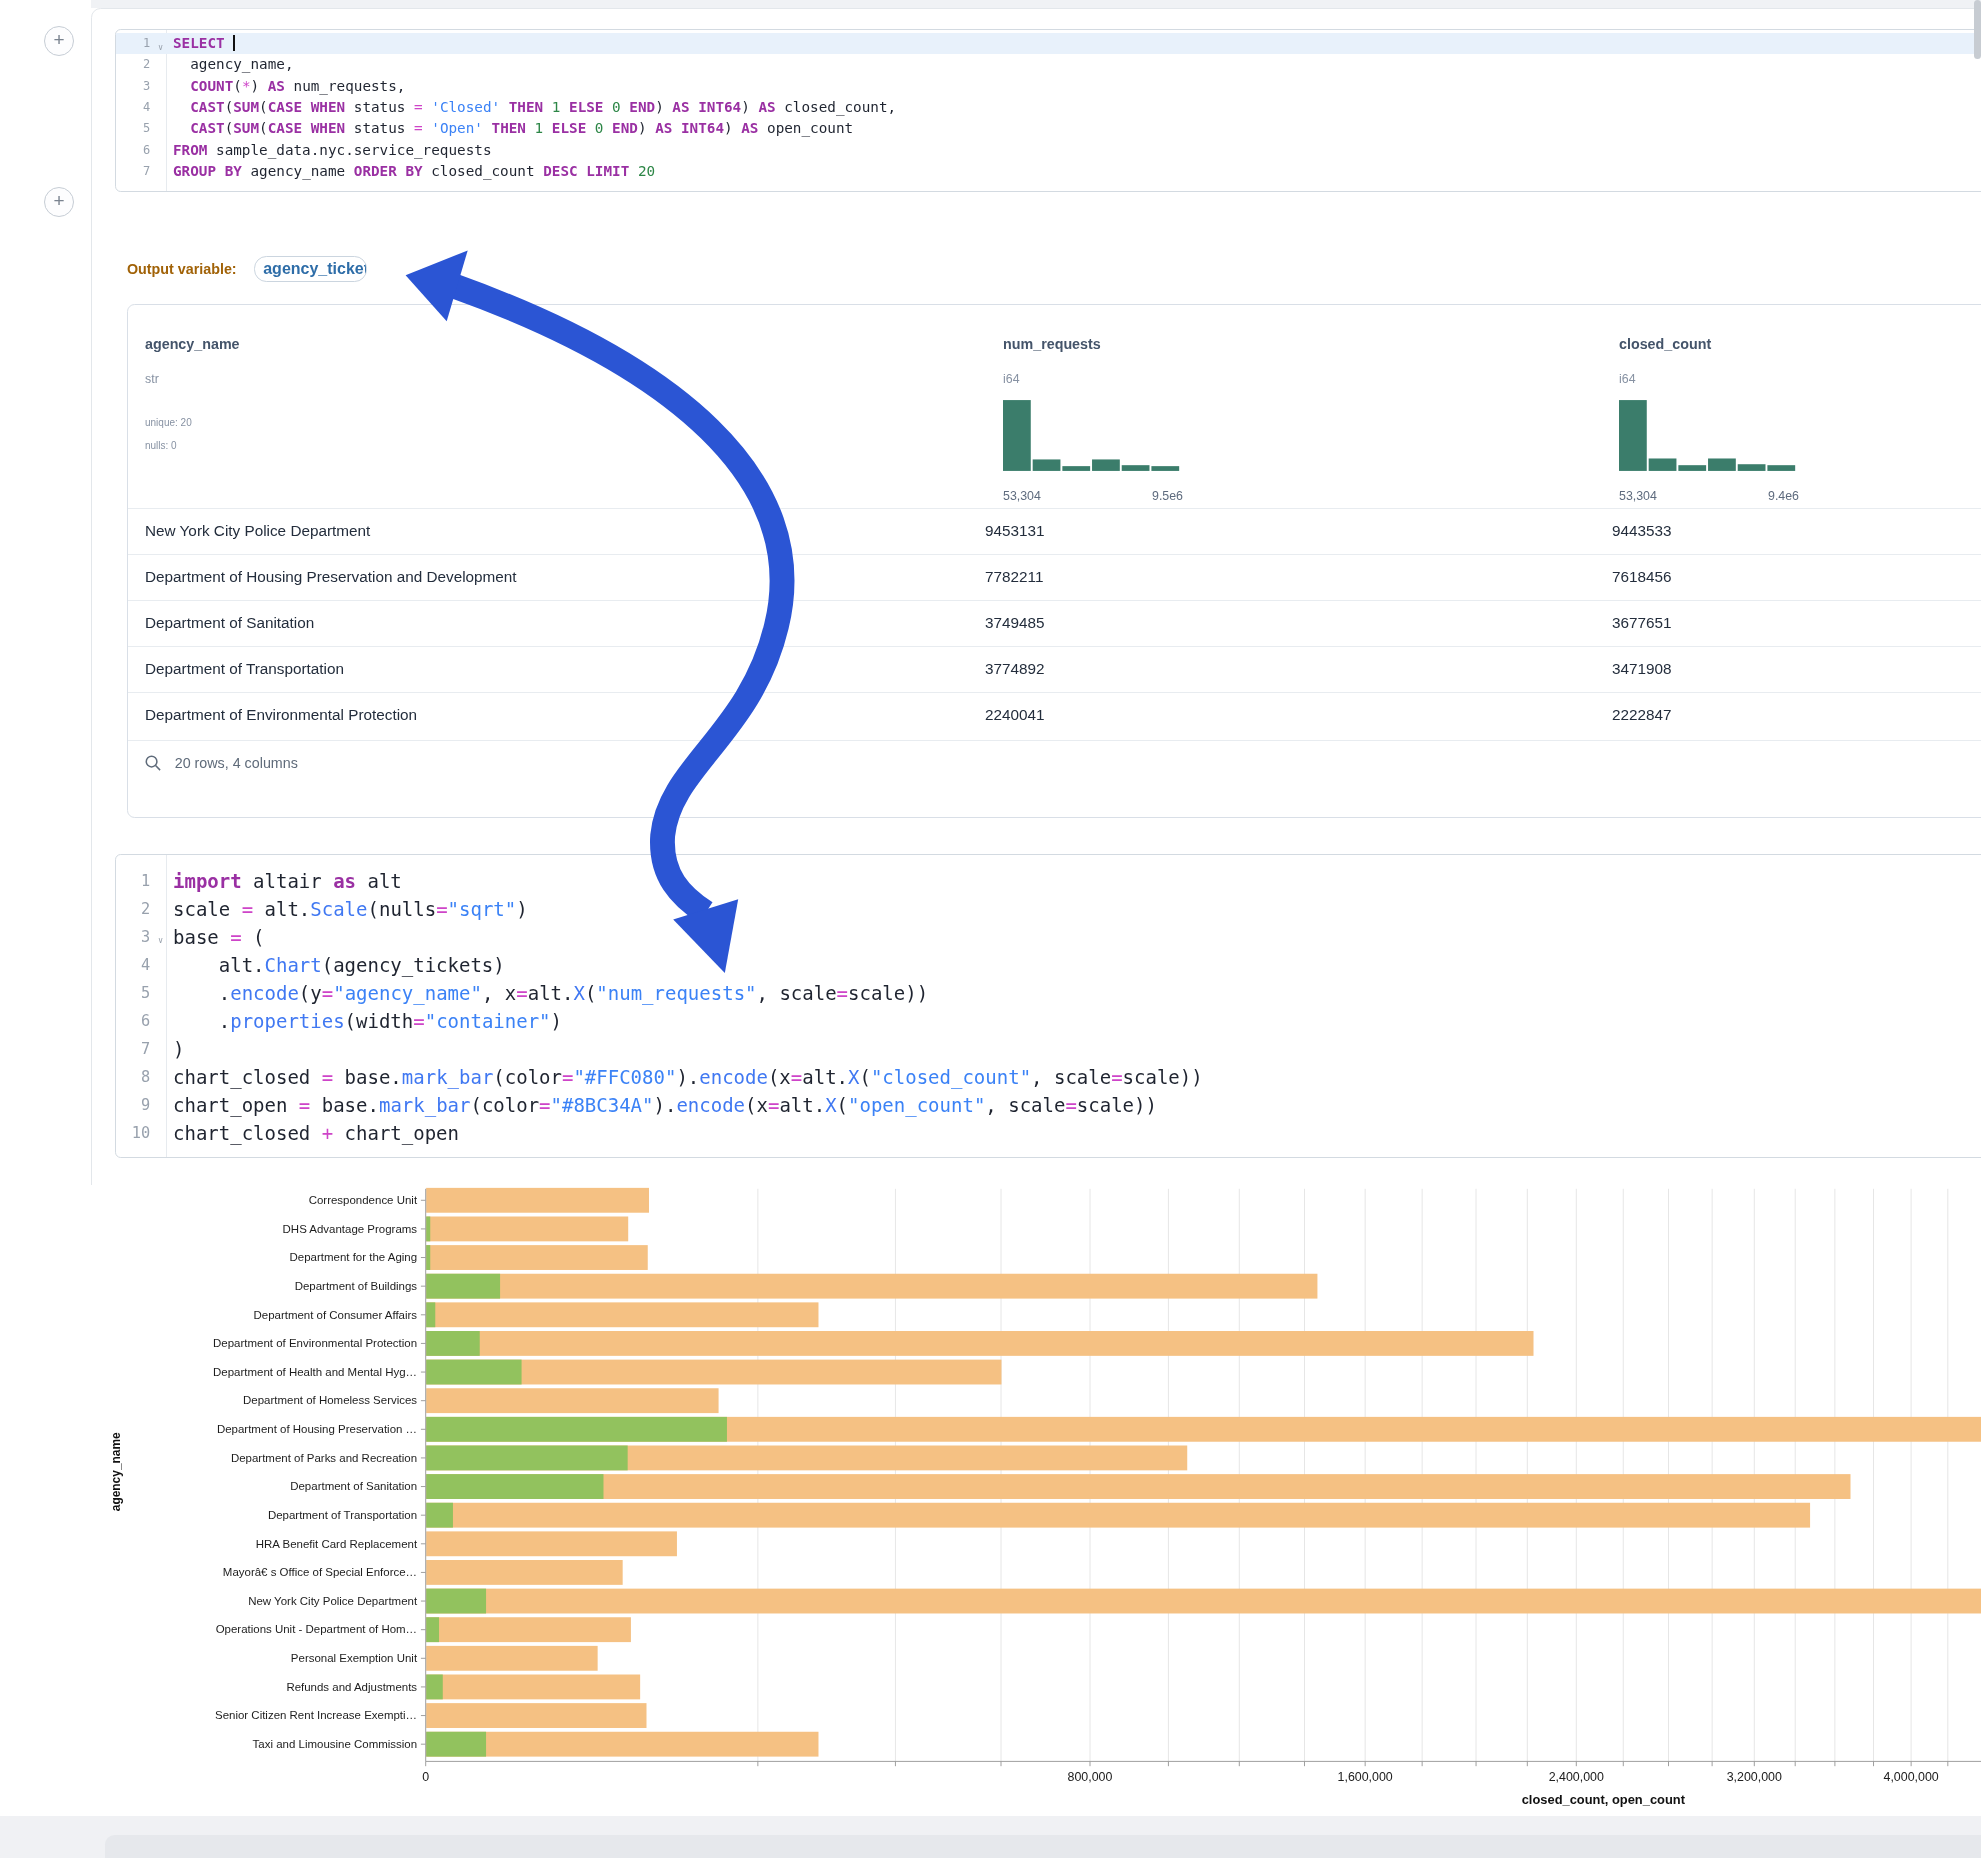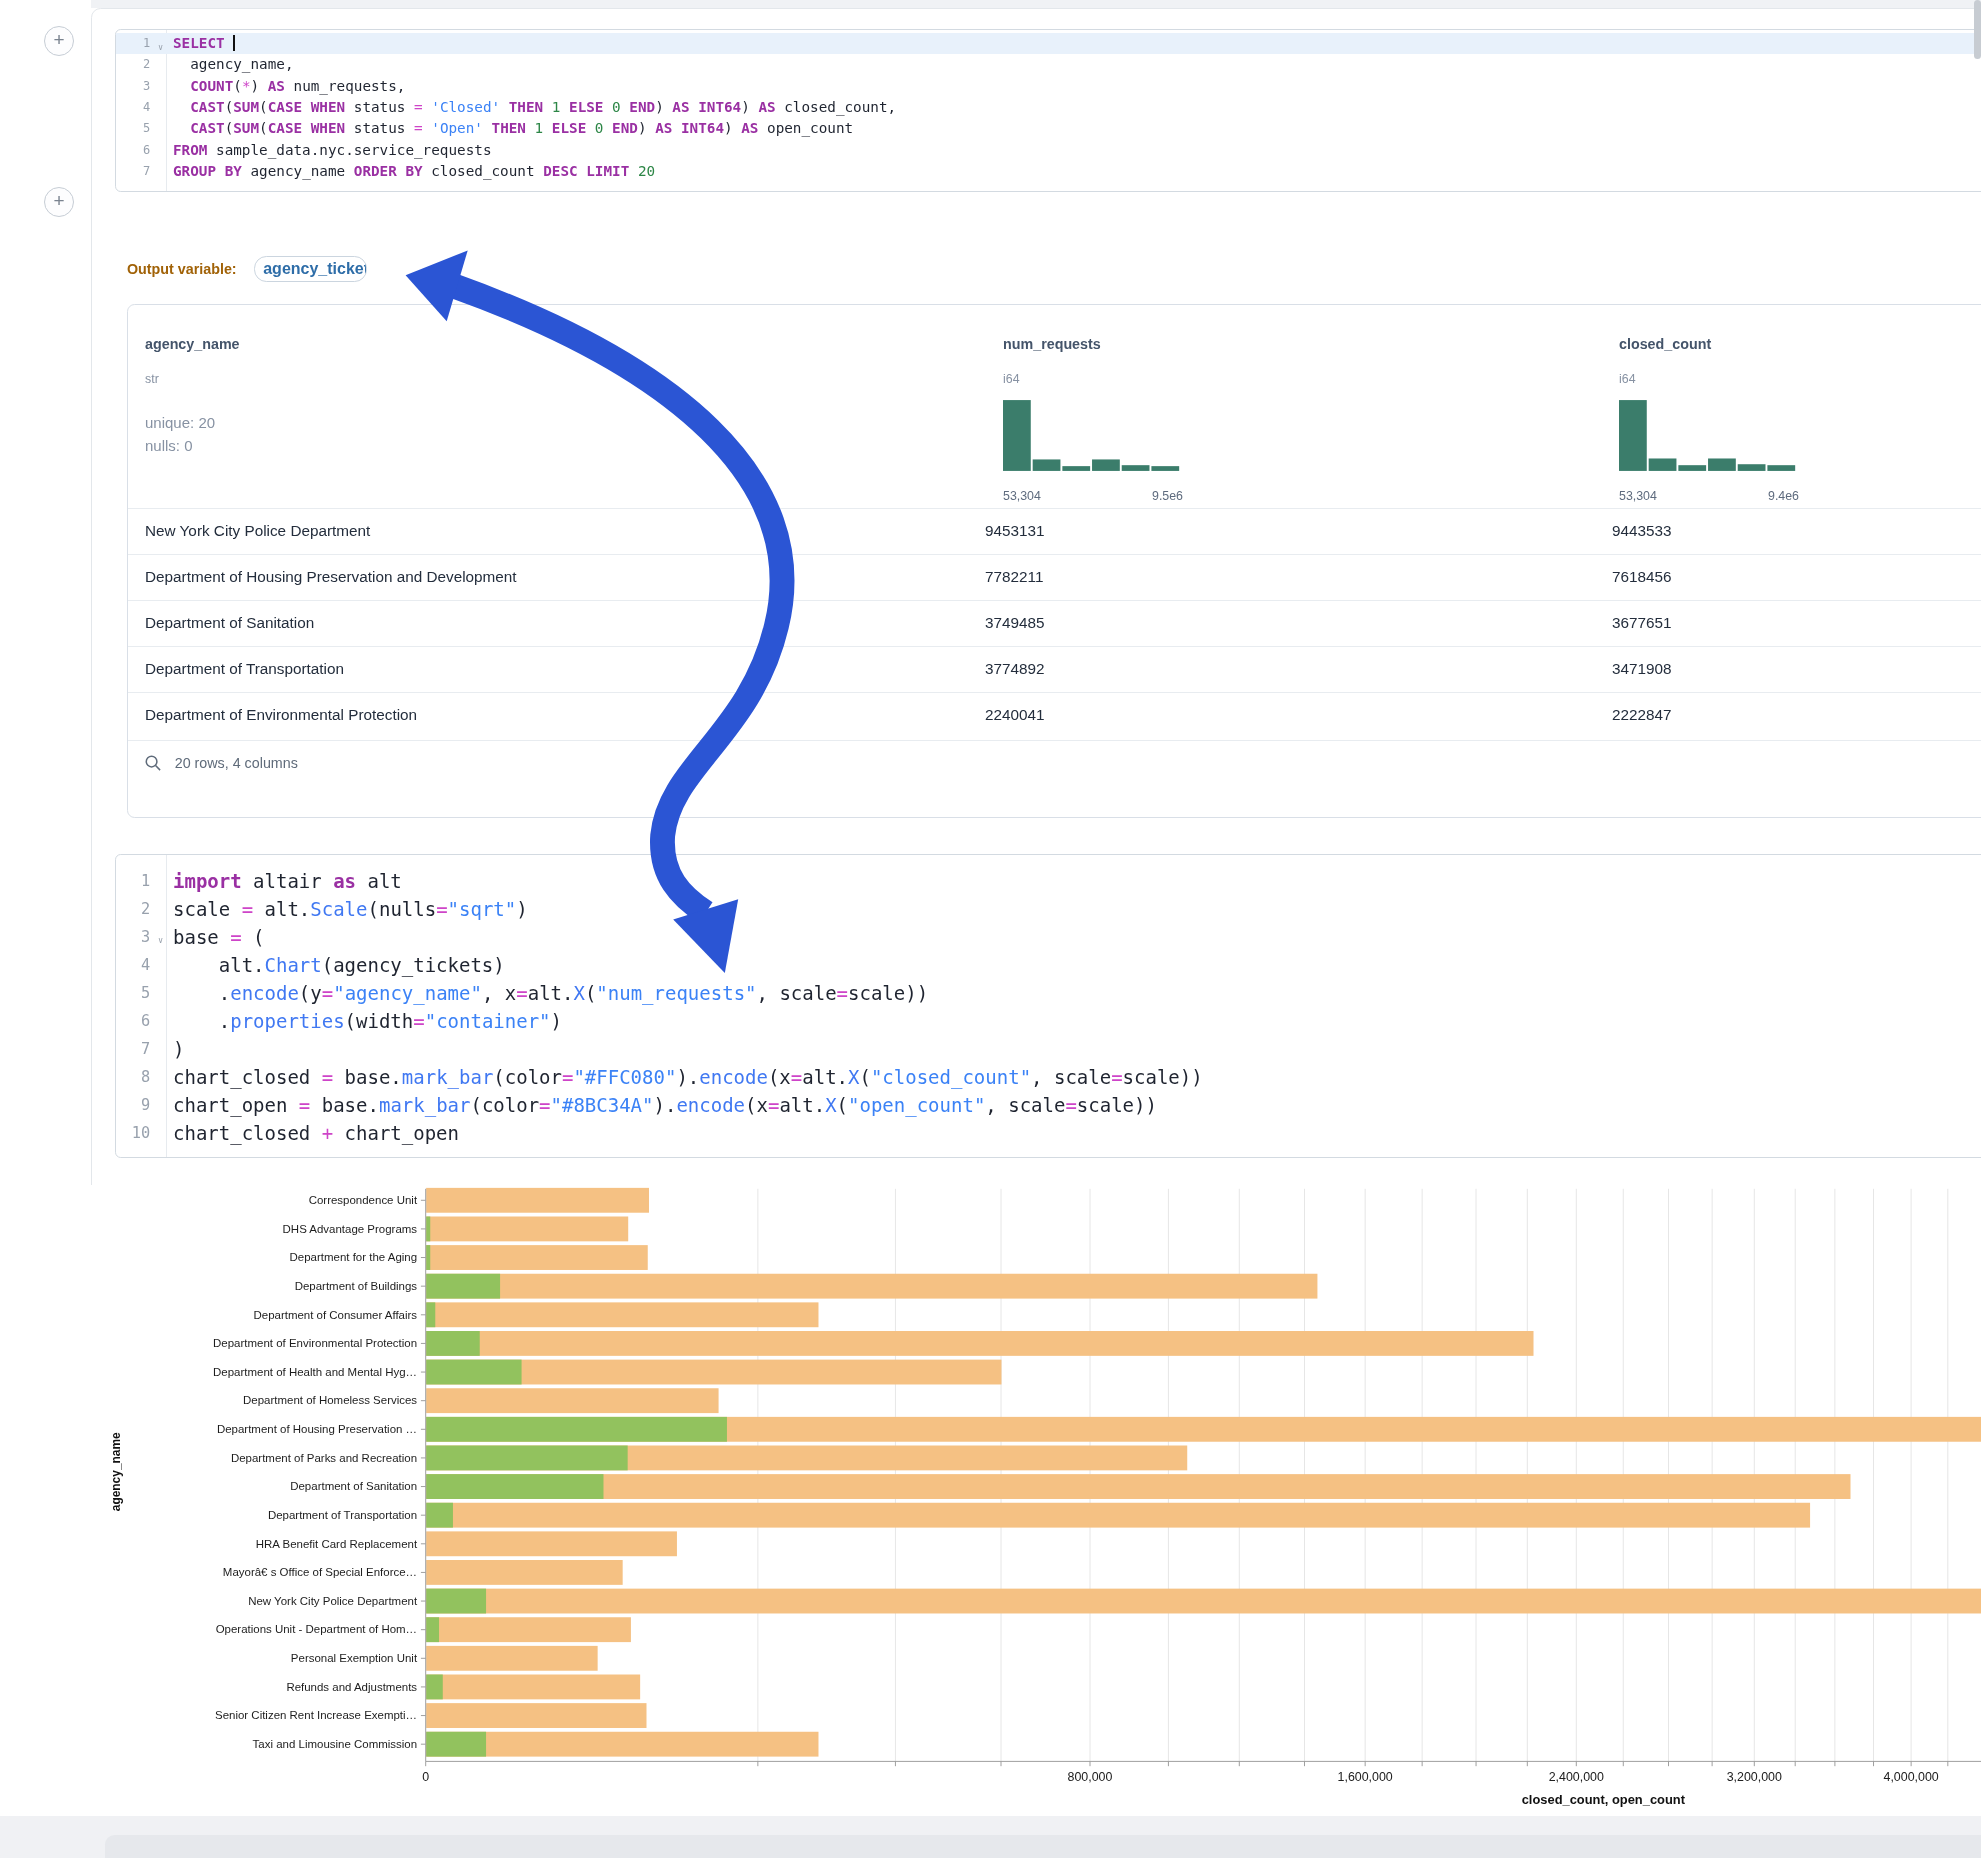--- a/index.html
+++ b/index.html
@@ -36,21 +36,21 @@
   .outvar-pill { margin-left:17px; width:113px; height:26px; border:1px solid #CBD5DF; border-radius:12.4px;
           background:#fff; overflow:hidden; padding-left:8.6px; display:flex; align-items:center; }
   .outvar-pill span { font-size:16px; font-weight:bold; color:#2E6DA8; white-space:nowrap; }
   
   .tablecard { position:absolute; left:127px; top:304px; width:1902px; height:514px; background:#fff;
           border:1px solid #D9DFE7; border-radius:7.6px; overflow:hidden; }
   .thead { position:relative; height:203px; }
   .tcol { position:absolute; top:31px; }
   .tcol-name { font-size:14.3px; font-weight:bold; color:#44546A; }
   .tcol-type { font-size:12.4px; color:#8792A3; margin-top:20px; }
-  .tcol-meta { font-size:15px; color:#8792A3; }
+  .tcol-meta { font-size:10px; color:#8792A3; }
   .hist-wrap { margin-top:13.4px; }
   .hist-labels { width:180px; display:flex; justify-content:space-between; font-size:12.4px; color:#5E6B7E; margin-top:13px; }
   .trow { position:relative; height:46px; border-top:1px solid #E8ECF0; }
   .trow .c1 { position:absolute; left:17px; top:13.4px; font-size:15.3px; color:#232D3C; }
   .trow .c2 { position:absolute; left:857px; top:13.4px; font-size:15.3px; color:#232D3C; }
   .trow .c3 { position:absolute; left:1484px; top:13.4px; font-size:15.3px; color:#232D3C; }
   .tfoot { position:absolute; left:0; right:0; top:435px; height:79px; border-top:1px solid #E8ECF0; }
   .tfoot-inner { display:flex; align-items:center; gap:12.4px; padding:13.4px 0 0 16.3px; }
   .tfoot-text { font-size:14.3px; color:#5F6B7A; }
   

